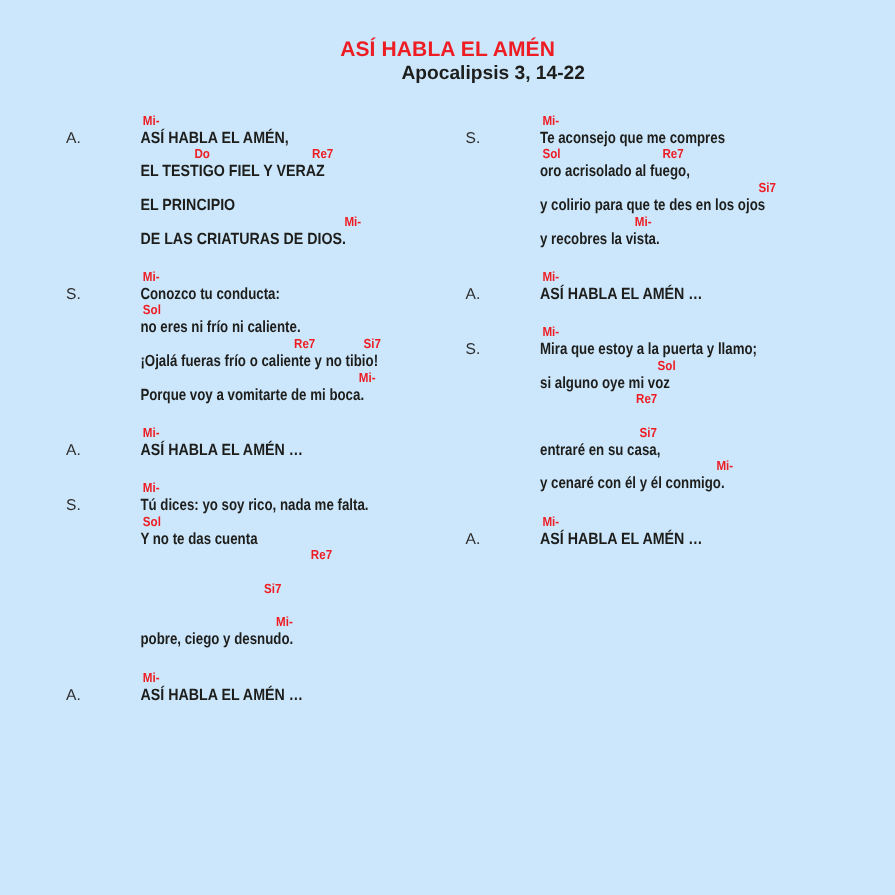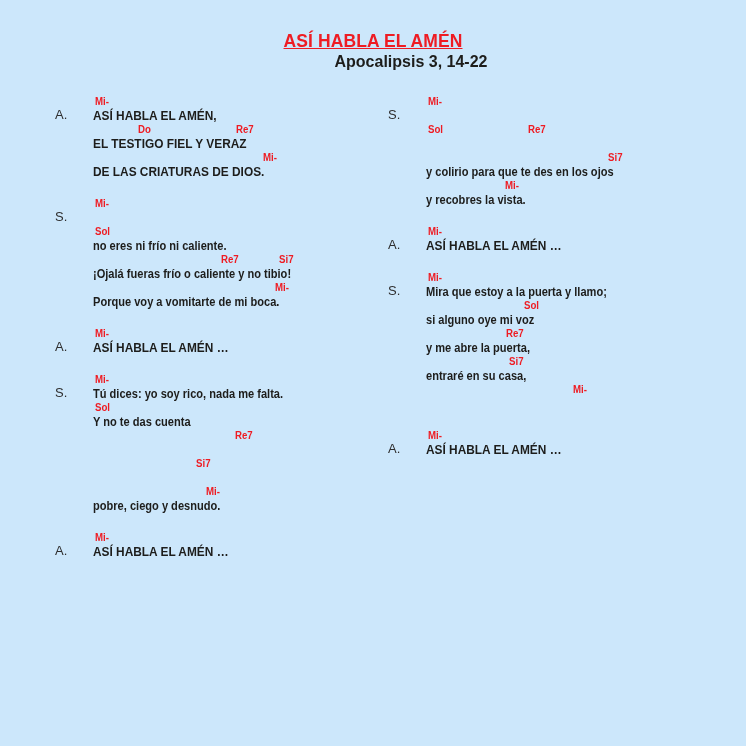--- a/index.html
+++ b/index.html
@@ -9,40 +9,39 @@
     overflow: hidden;
     font-family: "Liberation Sans", sans-serif;
     background: #cce7fb;
   }
   .title {
     position: absolute; top: 31px; left: 0; width: 746px;
     text-align: center;
     font-size: 17.5px; font-weight: bold;
     letter-spacing: 0.1px;
     color: var(--accent, #ee1c23);
-    text-decoration: underline;
   }
   .subtitle {
     position: absolute; top: 53px; left: 0; width: 746px;
     text-align: center;
     font-size: 16px; font-weight: bold;
     color: var(--text, #1d1d1b);
     padding-left: 38px;
   }
   #columns { position: absolute; top: 94px; left: 0; width: 746px; }
   .col { position: absolute; top: 0; }
   .col0 { left: 55px; }
   .col1 { left: 388px; }
   .stanza { position: relative; padding-left: 38px; margin-bottom: 18px; }
   .speaker {
     position: absolute; left: 0; top: 14px;
     font-size: 13px; line-height: 14px;
     color: #2e2e2e;
   }
-  .line { position: relative; height: 28px; }
+  .line { position: relative; height: 28px; margin-left: 24px; }
   .chordrow { position: relative; height: 13px; }
   .chord {
     position: absolute; top: 1px;
     font-size: 11px; line-height: 12px; font-weight: bold;
     color: var(--accent, #ee1c23);
     white-space: nowrap;
     transform: scaleX(0.88); transform-origin: 0 50%;
   }
   .lyricline { height: 15px; line-height: 15px; white-space: nowrap; text-decoration: underline; }
   .lyric-text {
@@ -70,32 +69,37 @@
           <div class="lyricline"><span class="lyric-text">ASÍ HABLA EL AMÉN,</span></div>
         </div>
         <div class="line">
           <div class="chordrow">
             <span class="chord" style="left: 45px;">Do</span>
             <span class="chord" style="left: 143px;">Re7</span>
           </div>
           <div class="lyricline"><span class="lyric-text">EL TESTIGO FIEL Y VERAZ</span></div>
         </div>
         <div class="line">
+          <div class="chordrow"></div>
+          <div class="lyricline"><span class="lyric-text">EL PRINCIPIO</span></div>
+        </div>
+        <div class="line">
           <div class="chordrow">
             <span class="chord" style="left: 170px;">Mi-</span>
           </div>
           <div class="lyricline"><span class="lyric-text">DE LAS CRIATURAS DE DIOS.</span></div>
         </div>
       </div>
       <div class="stanza">
         <span class="speaker">S.</span>
         <div class="line">
           <div class="chordrow">
             <span class="chord" style="left: 2px;">Mi-</span>
           </div>
+          <div class="lyricline"><span class="lyric-text">Conozco tu conducta:</span></div>
         </div>
         <div class="line">
           <div class="chordrow">
             <span class="chord" style="left: 2px;">Sol</span>
           </div>
           <div class="lyricline"><span class="lyric-text">no eres ni frío ni caliente.</span></div>
         </div>
         <div class="line">
           <div class="chordrow">
             <span class="chord" style="left: 128px;">Re7</span>
@@ -160,26 +164,28 @@
         </div>
       </div>
     </div>
     <div class="col col1">
       <div class="stanza">
         <span class="speaker">S.</span>
         <div class="line">
           <div class="chordrow">
             <span class="chord" style="left: 2px;">Mi-</span>
           </div>
+          <div class="lyricline"><span class="lyric-text">Te aconsejo que me compres</span></div>
         </div>
         <div class="line">
           <div class="chordrow">
             <span class="chord" style="left: 2px;">Sol</span>
             <span class="chord" style="left: 102px;">Re7</span>
           </div>
+          <div class="lyricline"><span class="lyric-text">oro acrisolado al fuego,</span></div>
         </div>
         <div class="line">
           <div class="chordrow">
             <span class="chord" style="left: 182px;">Si7</span>
           </div>
           <div class="lyricline"><span class="lyric-text">y colirio para que te des en los ojos</span></div>
         </div>
         <div class="line">
           <div class="chordrow">
             <span class="chord" style="left: 79px;">Mi-</span>
@@ -207,32 +213,32 @@
         <div class="line">
           <div class="chordrow">
             <span class="chord" style="left: 98px;">Sol</span>
           </div>
           <div class="lyricline"><span class="lyric-text">si alguno oye mi voz</span></div>
         </div>
         <div class="line">
           <div class="chordrow">
             <span class="chord" style="left: 80px;">Re7</span>
           </div>
-          <div class="lyricline"><span class="lyric-text">y me abre la puerta,</span></div>
         </div>
         <div class="line">
           <div class="chordrow">
             <span class="chord" style="left: 83px;">Si7</span>
           </div>
           <div class="lyricline"><span class="lyric-text">entraré en su casa,</span></div>
         </div>
         <div class="line">
           <div class="chordrow">
             <span class="chord" style="left: 147px;">Mi-</span>
           </div>
+          <div class="lyricline"><span class="lyric-text">y cenaré con él y él conmigo.</span></div>
         </div>
       </div>
       <div class="stanza caps">
         <span class="speaker">A.</span>
         <div class="line">
           <div class="chordrow">
             <span class="chord" style="left: 2px;">Mi-</span>
           </div>
           <div class="lyricline"><span class="lyric-text">ASÍ HABLA EL AMÉN …</span></div>
         </div>

